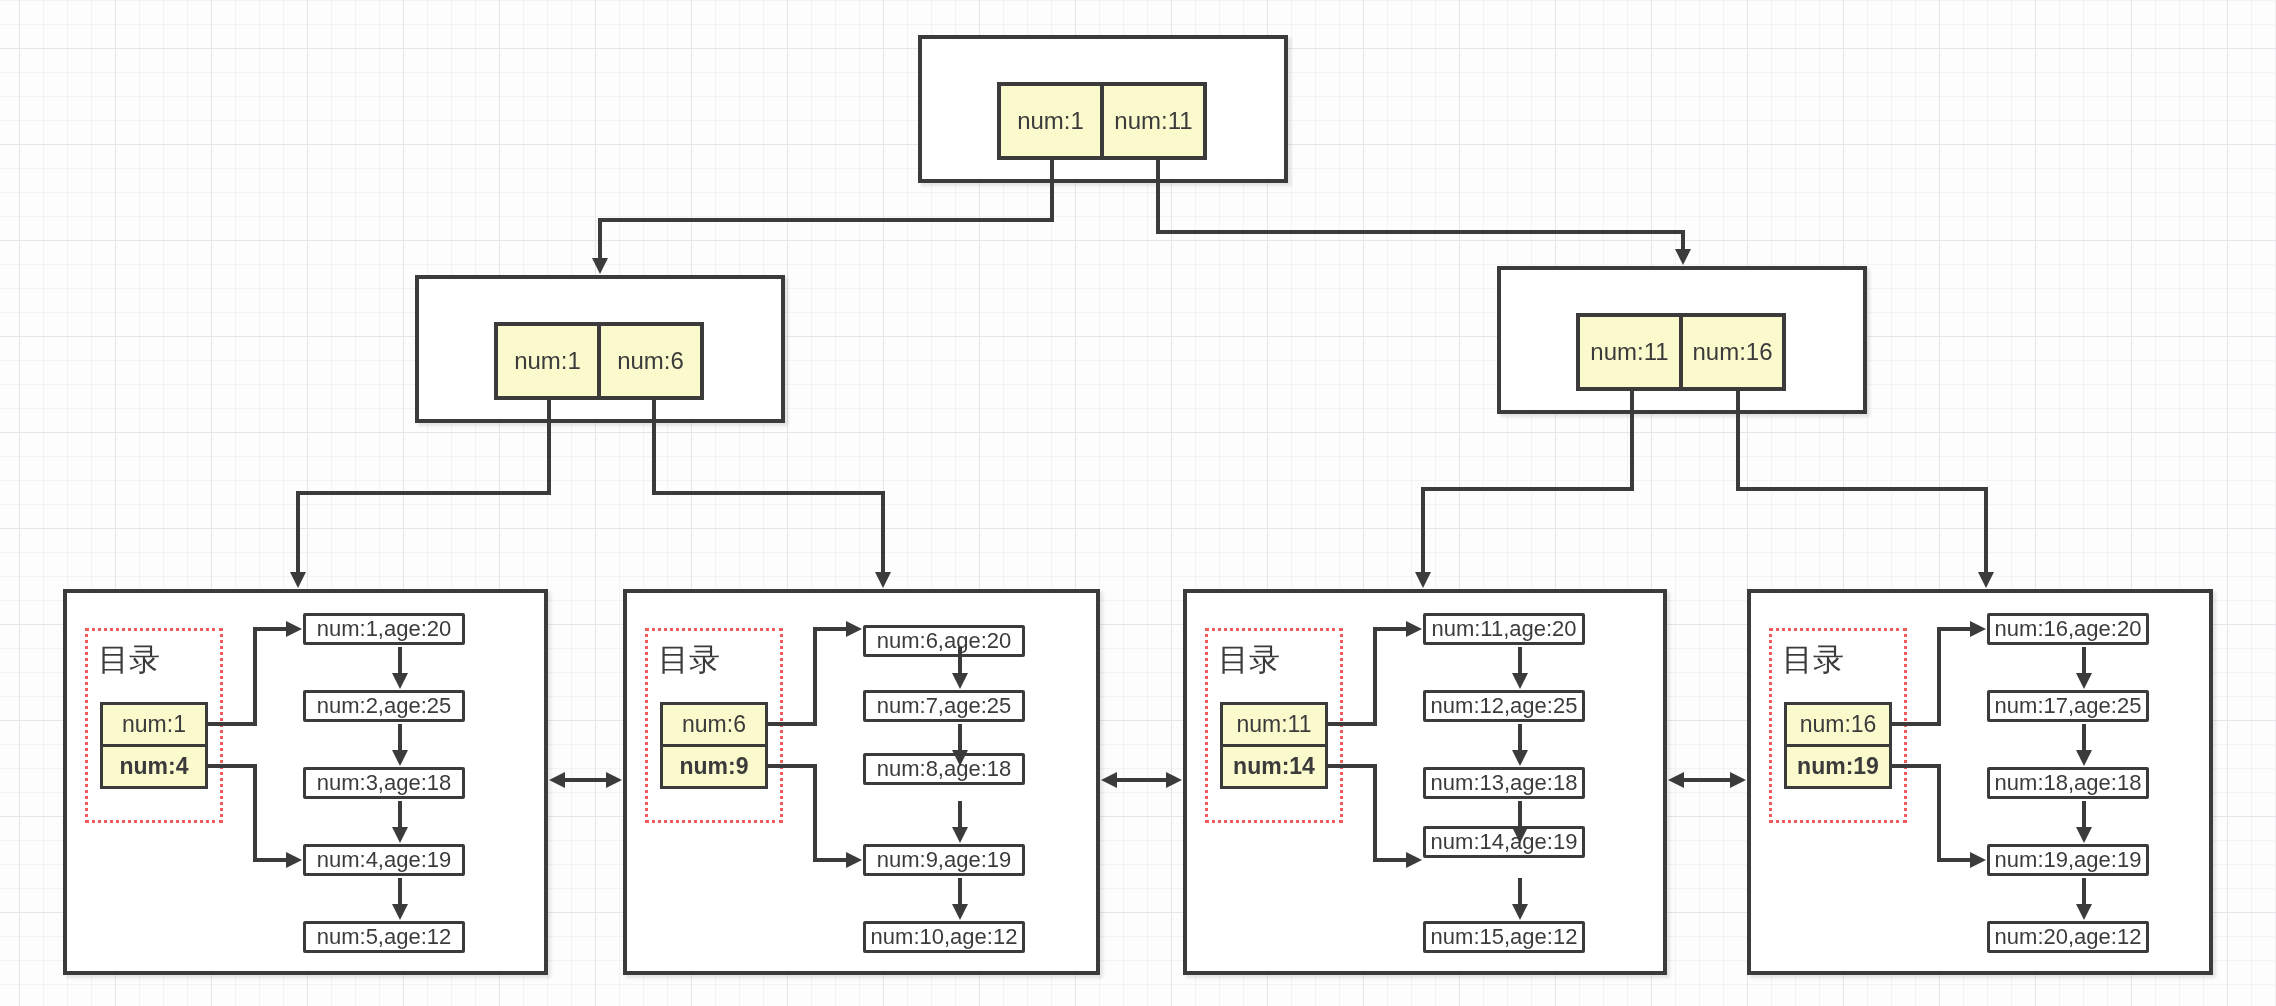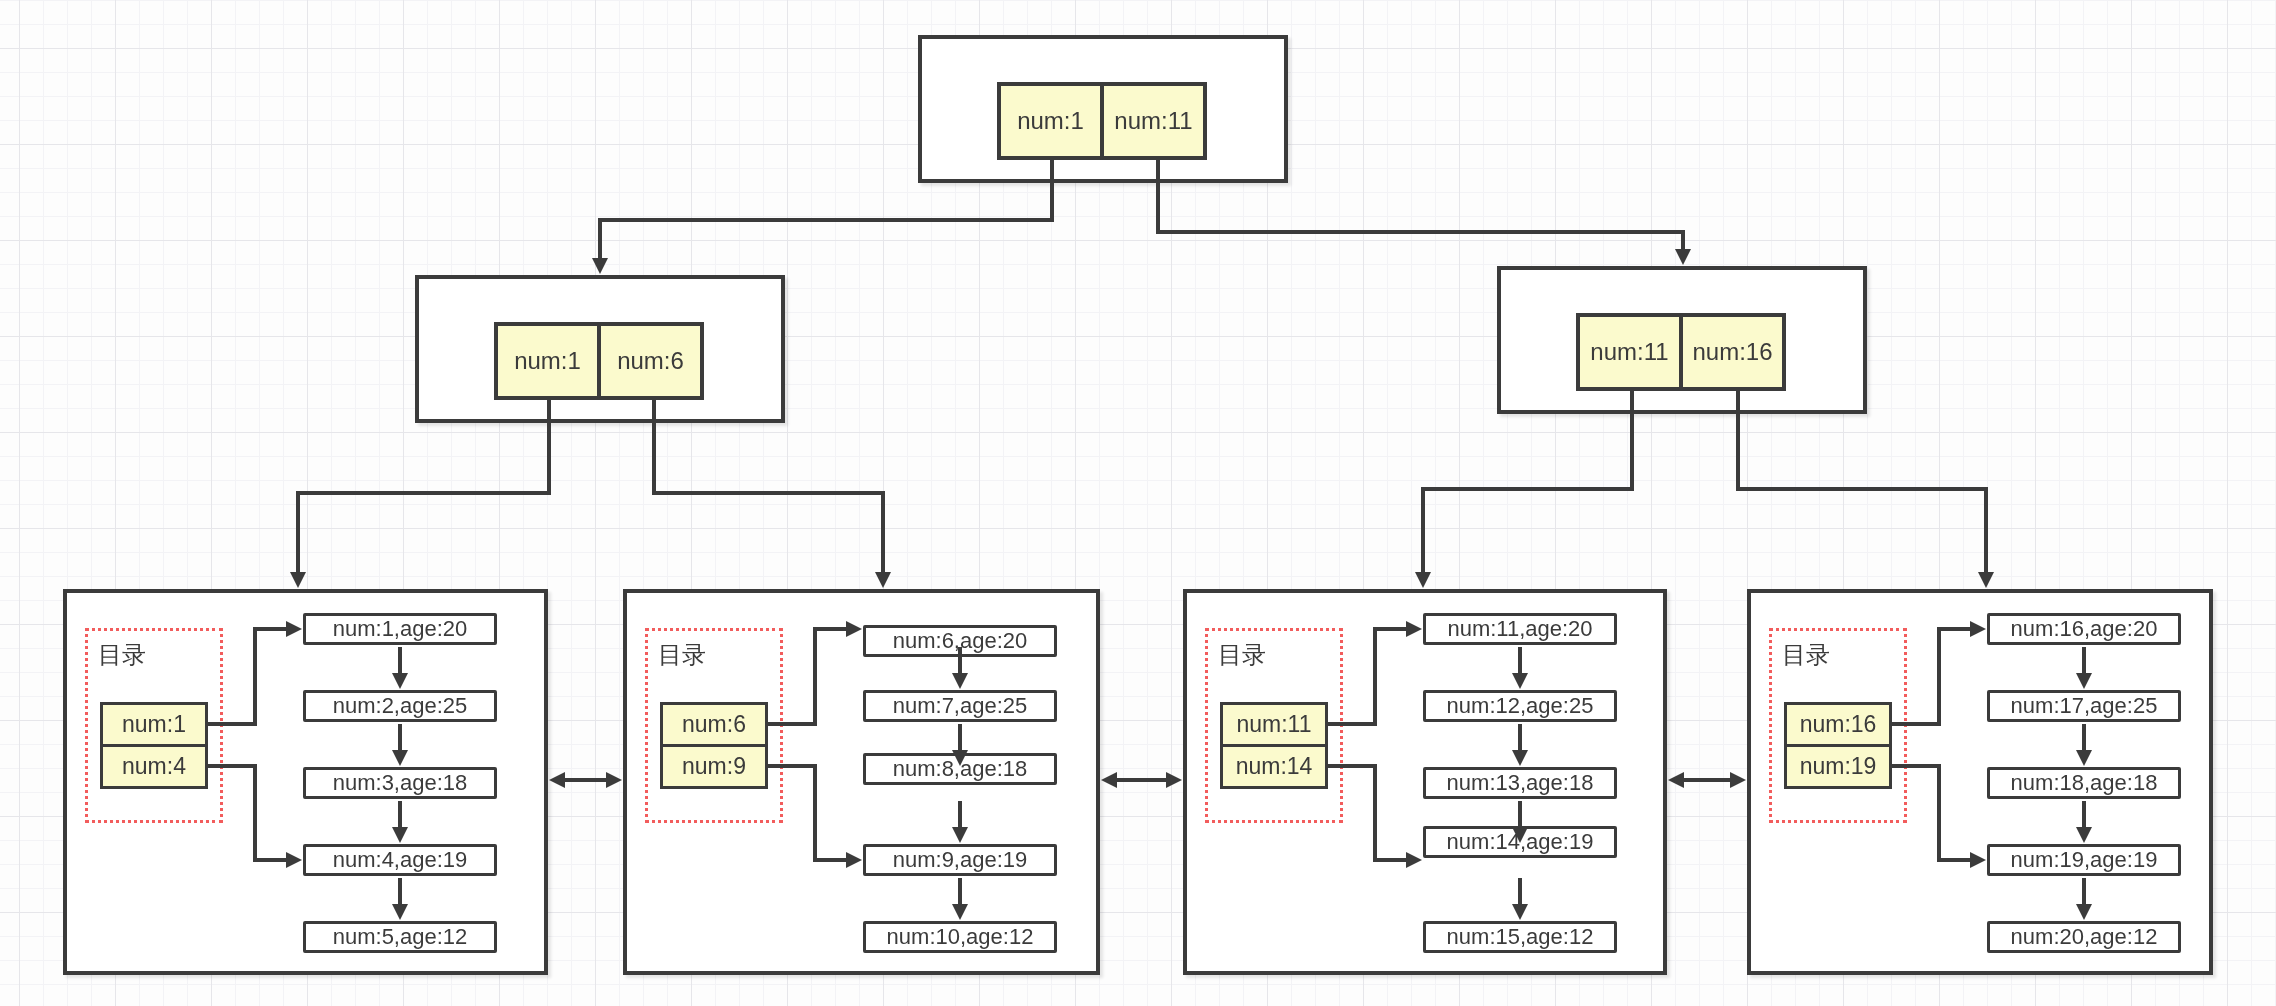--- a/index.html
+++ b/index.html
@@ -40,31 +40,31 @@
   .leaf {
     position:absolute; top:589px; height:386px;
     background:#ffffff; border:4px solid #3b3b3b;
     box-sizing:border-box;
     box-shadow:3px 3px 3px rgba(0,0,0,.10);
   }
   .dirbox {
     position:absolute; left:18px; top:35px; width:138px; height:195px;
     border:3px dotted #f25c5c; box-sizing:border-box;
   }
-  .dirlabel { position:absolute; left:10px; top:8px; font-size:24px; }
+  .dirlabel { position:absolute; left:10px; top:8px; font-size:31px; }
   .dircells { position:absolute; left:33px; top:109px; width:108px; }
   .dircell {
     width:108px; height:45px; box-sizing:border-box;
     background:#fbfacd; border:3px solid #3b3b3b;
     display:flex; align-items:center; justify-content:center;
     font-size:23px;
   }
-  .dircell + .dircell { margin-top:-3px; }
+  .dircell + .dircell { margin-top:-3px;font-weight:bold; }
   .record {
-    position:absolute; left:236px; width:194px; height:32px;
+    position:absolute; left:236px; width:162px; height:32px;
     box-sizing:border-box; background:#ffffff;
     border:3px solid #3b3b3b; border-radius:2px;
     display:flex; align-items:center; justify-content:center;
     font-size:22px; white-space:nowrap;
   }
 
   
   svg.edges { position:absolute; left:0; top:0; pointer-events:none; z-index:5; }
   svg.edges path.edge { stroke:#3b3b3b; stroke-width:4; fill:none; }
 </style>

